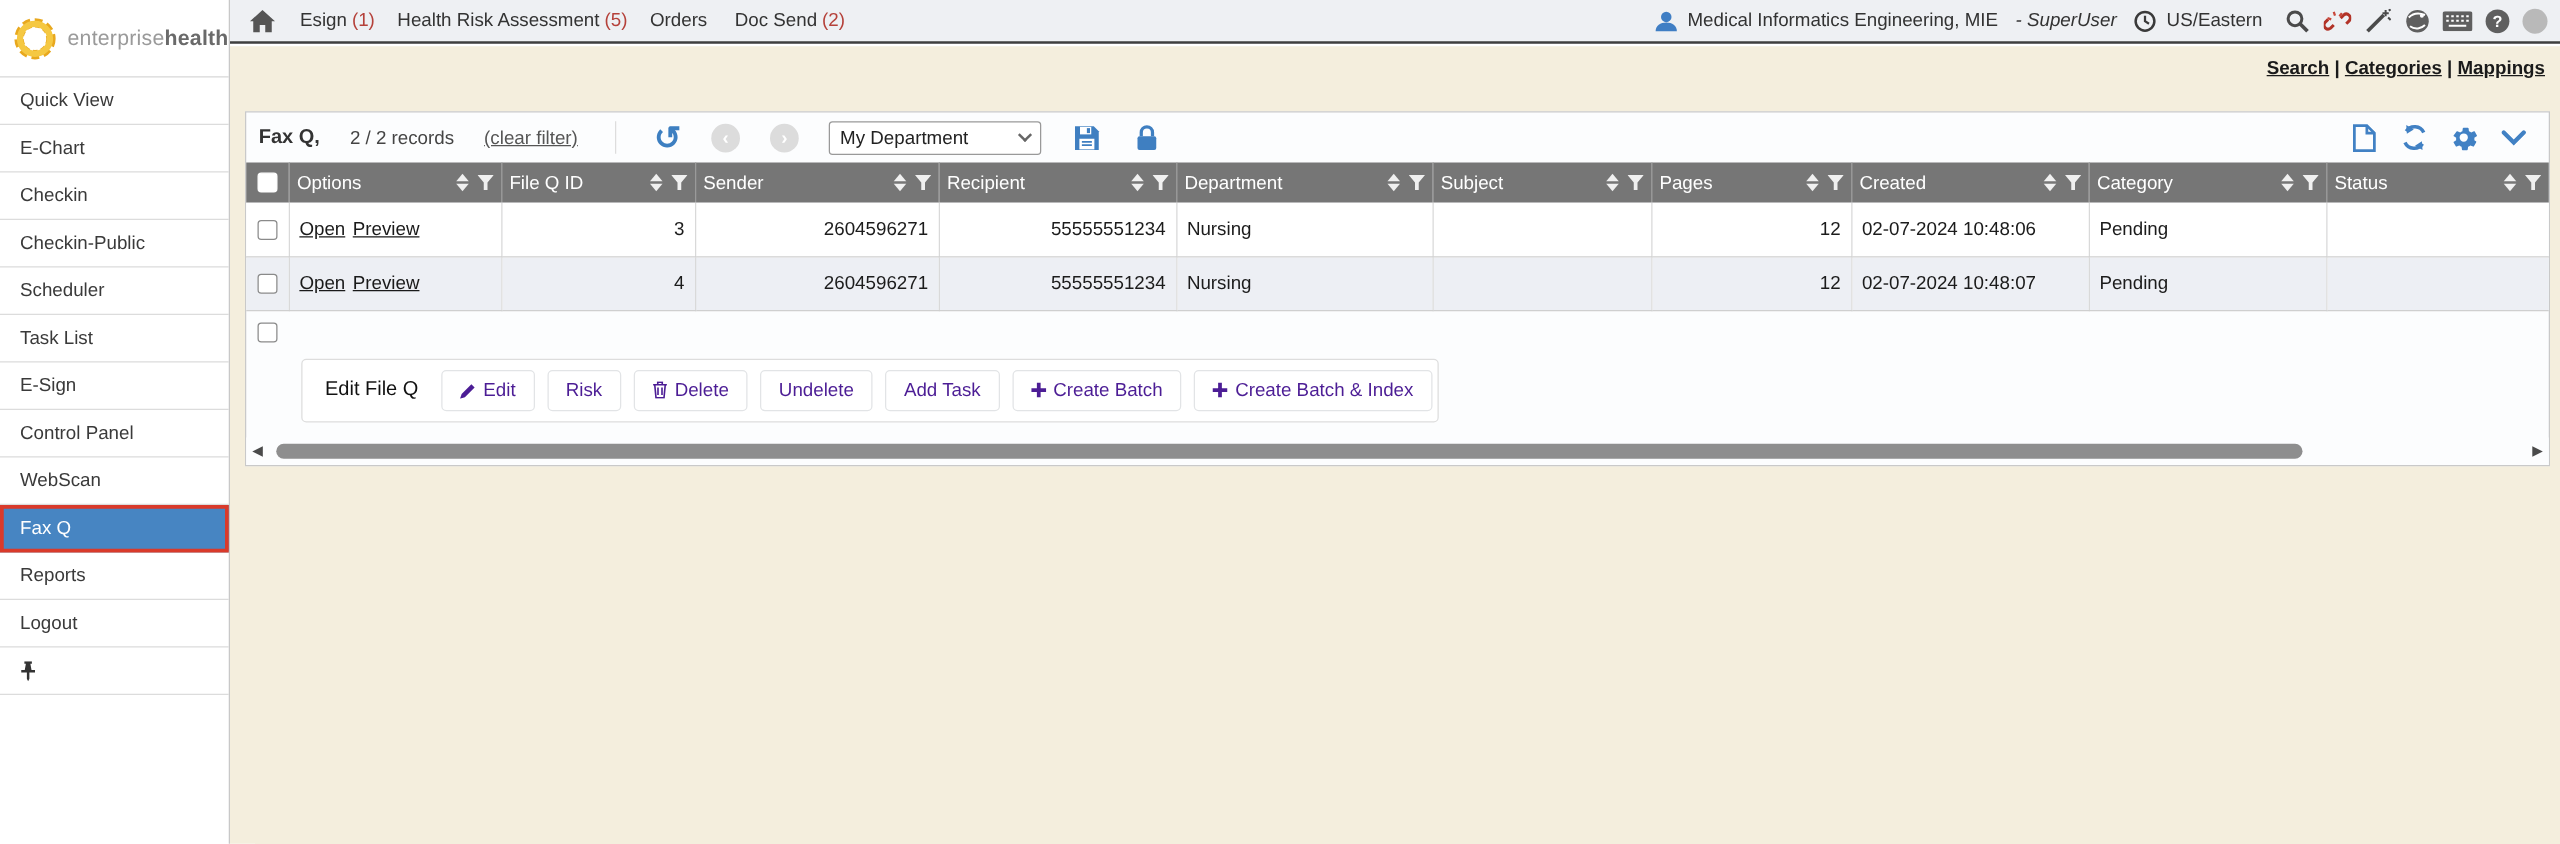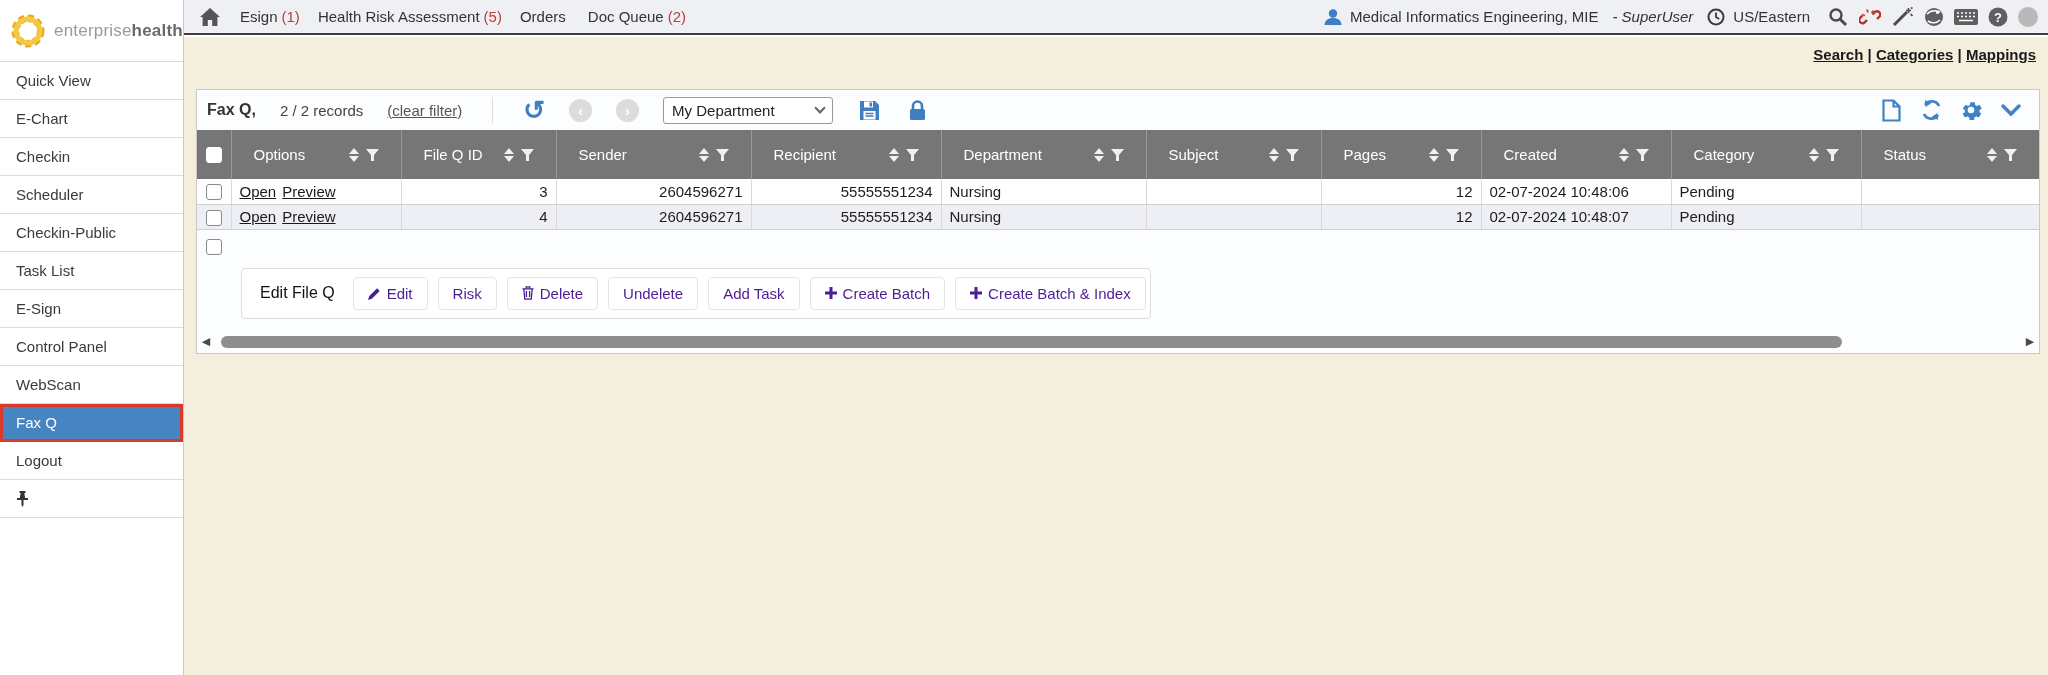--- a/index.html
+++ b/index.html
@@ -62,33 +62,33 @@
   .dept-select { width:170px; height:27px; border:1px solid #999; border-radius:3px;
     background:#fff; display:flex; align-items:center; justify-content:space-between;
     padding:0 8px; font-size:15px; color:#222; cursor:pointer; }
   .select-chev { width:8px; height:8px; border-right:2px solid #666;
     border-bottom:2px solid #666; transform:rotate(45deg); margin-top:-4px; }
   .toolbar-right { margin-left:auto; display:flex; align-items:center; gap:16px;
     padding-right:6px; }
 
   
   table { width:100%; border-collapse:collapse; table-layout:fixed; }
-  thead th { background:#767676; height:32px; padding:16px;
+  thead th { background:#767676; height:32px; padding:0;
     border-left:1px solid #9a9a9a; }
   thead th:first-child { border-left:none; }
   .hcell { display:flex; align-items:center; padding:0 6px; color:#fff;
     font-size:15px; font-weight:normal; }
   .hlabel { flex:0 0 auto; }
   .hicons { margin-left:auto; display:flex; align-items:center; gap:7px; }
   .sorters { display:flex; flex-direction:column; gap:2px; }
   .tri-up { width:0; height:0; border-left:5px solid transparent;
     border-right:5px solid transparent; border-bottom:6px solid #f0f0f0; }
   .tri-dn { width:0; height:0; border-left:5px solid transparent;
     border-right:5px solid transparent; border-top:6px solid #f0f0f0; }
-  tbody td { height:25px; border-right:1px solid #d9d9d9;
+  tbody td { height:43px; border-right:1px solid #d9d9d9;
     border-bottom:1px solid #cfcfcf; font-size:15px; color:#1c1c1c;
     padding:0 8px; background:#fff; overflow:hidden; white-space:nowrap; }
   tbody tr.alt td { background:#edeff4; }
   tbody td:last-child { border-right:none; }
   td.num { text-align:right; }
   .c-check-cell { text-align:center; padding:0 !important; }
   .rowlink { color:#1a1a1a; text-decoration:underline; cursor:pointer;
     margin-right:6px; }
   input[type="checkbox"] { appearance:none; -webkit-appearance:none;
     width:16px; height:16px; background:#fff; border:1px solid #8a8a8a;
@@ -139,49 +139,52 @@
       </div>
 
       <div class="side-item alt">
         <span>E-Chart</span>
       </div>
 
       <div class="side-item">
         <span>Checkin</span>
       </div>
 
+      <div class="side-item alt">
+        <span>Checkin-Public</span>
+      </div>
+
       <div class="side-item">
         <span>Scheduler</span>
       </div>
 
       <div class="side-item alt">
-        <span>Checkin-Public</span>
-      </div>
-
-      <div class="side-item alt">
         <span>Task List</span>
       </div>
 
       <div class="side-item">
         <span>E-Sign</span>
       </div>
 
       <div class="side-item alt">
         <span>Control Panel</span>
       </div>
 
       <div class="side-item">
         <span>WebScan</span>
       </div>
 
 
       <div class="side-item selected">
         <span>Fax Q</span>
       </div>
 
+      <div class="side-item alt">
+        <span>Reports</span>
+      </div>
 
       <div class="side-item">
         <span>Logout</span>
       </div>
 
     <div class="side-pin">
       <svg width="13" height="16" viewBox="0 0 13 16">
         <path d="M3.5 0h6v2H8.3l.9 5H12v2H7.5v5L6.5 16l-1-2v-5H1V7h2.8l.9-5H3.5z" fill="#333"></path>
       </svg>
     </div>
@@ -194,21 +197,21 @@
       <path d="M10 0L0 9h2.6v9h5.2v-6h4.4v6h5.2V9H20z" fill="#555"></path>
     </svg>
   </span>
 
     <span class="navitem"><span>Esign</span><span class="count">(1)</span></span>
 
     <span class="navitem alt"><span>Health Risk Assessment</span><span class="count">(5)</span></span>
 
     <span class="navitem"><span>Orders</span><span class="count"></span></span>
 
-    <span class="navitem alt"><span>Doc Queue</span><span class="count">(2)</span></span>
+    <span class="navitem alt"><span>Doc Send</span><span class="count">(2)</span></span>
 
   <span class="topbar-right">
     <svg width="18" height="18" viewBox="0 0 18 18">
       <circle cx="9" cy="5.5" r="4.2" fill="#3f7ec4"></circle>
       <path d="M0.5 17c0-4.4 3.8-7 8.5-7s8.5 2.6 8.5 7z" fill="#3f7ec4"></path>
     </svg>
     <span class="user-name">Medical Informatics Engineering, MIE</span>
     <span class="user-role">- SuperUser</span>
     <svg width="18" height="18" viewBox="0 0 18 18">
       <circle cx="9" cy="9" r="7.5" fill="none" stroke="#3a3a3a" stroke-width="2"></circle>

